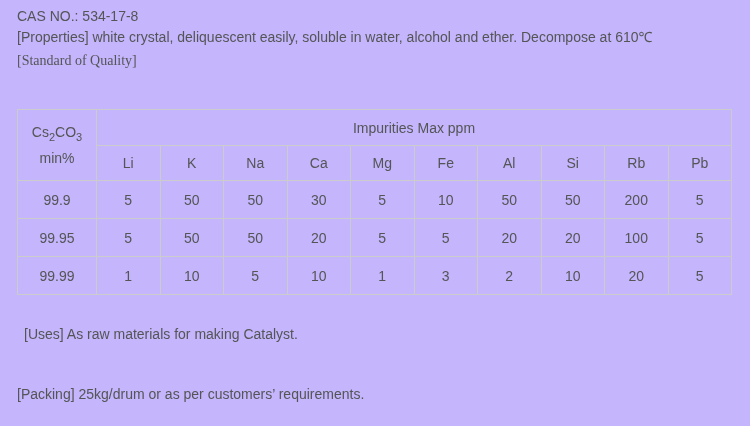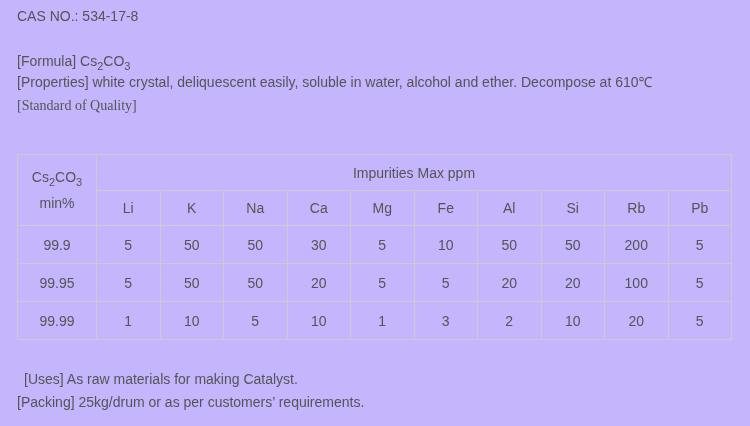--- a/index.html
+++ b/index.html
@@ -62,30 +62,30 @@
   td.purity-header-cell div {
     line-height: 26px;
   }
   .uses-line {
     margin-top: 28px;
     line-height: 23px;
     margin-left: 7px;
   }
   .packing-line {
     line-height: 23px;
+    margin-top: 37px;
   }
 </style>
 </head>
 <body>
 
 <div class="page">
 
   <p class="cas-line">CAS NO.: 534-17-8</p>
 
-  <p class="formula-line"><span>[Formula] </span><span><span>Cs</span><sub>2</sub><span>CO</span><sub>3</sub></span></p>
 
   <p class="properties-line">[Properties] white crystal, deliquescent easily, soluble in water, alcohol and ether. Decompose at 610℃</p>
 
   <p class="standard-line">[Standard of Quality]</p>
 
   <table class="quality-table">
     <colgroup>
       <col class="purity-col">
       <col>
         <col>

